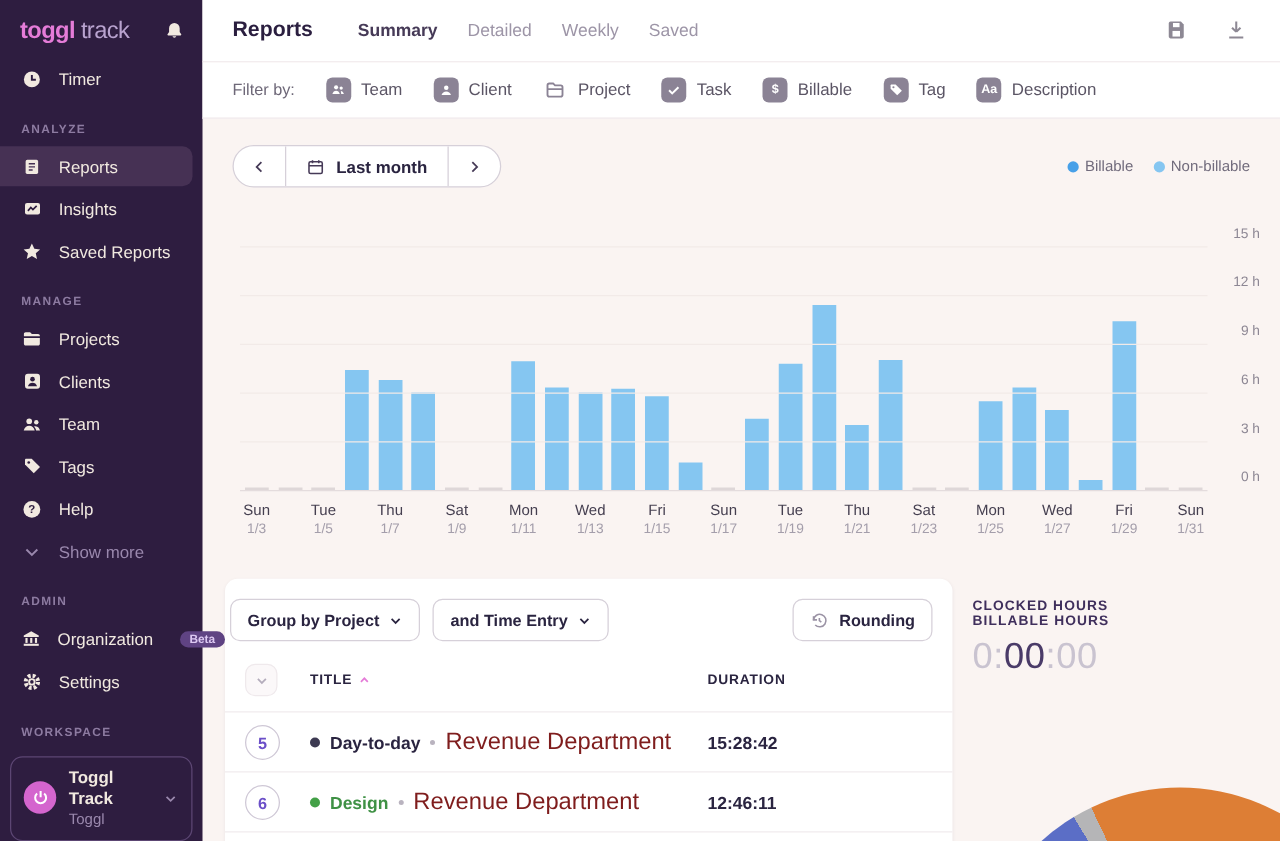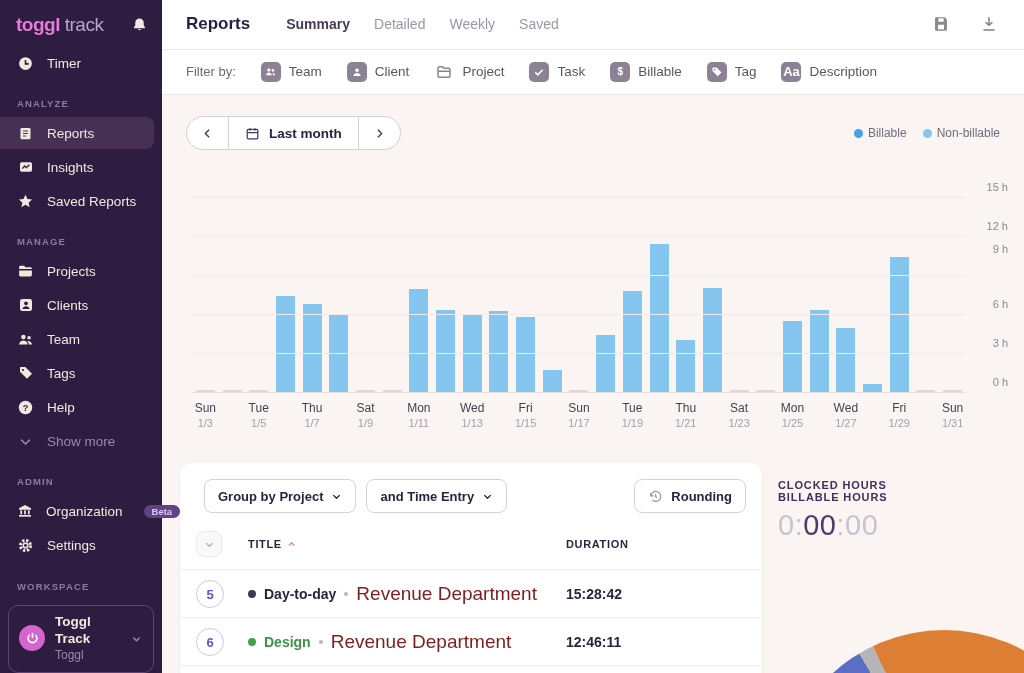--- a/index.html
+++ b/index.html
@@ -67,21 +67,21 @@
   .xlabels { display:flex; margin-top:9px;align-items:center; }
   .xslot { flex:1; text-align:center; }
   .xday { font-size:12px; color:#453F50; }
   .xdate { font-size:11px; color:#A49EAB; margin-top:2px; }
   .yaxis { width:52px; min-width:52px; position:relative; }
   .ytick { position:absolute; right:10px; font-size:11px; color:#8D8794; }
 
   
   .bottom { display:flex; align-items:stretch; margin:34px 0 0 18px; height:210px; }
   .card { width:582px; min-width:582px; background:#fff; border-radius:10px 10px 0 0; box-shadow:0 1px 3px rgba(60,40,80,.08); }
-  .card-ctl { display:flex; padding:16px 16px 12px 24px; gap:10px; }
+  .card-ctl { display:flex; padding:16px 16px 12px 4px; gap:10px; }
   .pill-btn { display:flex; align-items:center; gap:8px; border:1px solid #D6D0D9; border-radius:8px; height:34px; padding:0 13px; font-size:13px; font-weight:bold; color:#2A2440; background:#fff; cursor:pointer; }
   .pill-btn.rnd { margin-left:auto; }
   .thead { display:grid; grid-template-columns:52px 1fr 180px; align-items:center; padding:6px 16px 12px 16px; border-bottom:1px solid #F1EBEE; }
   .expander { width:26px; height:26px; border:1px solid #EFE9EC; background:#FBF8F9; border-radius:8px; display:flex; align-items:center; justify-content:center; cursor:pointer; }
   .th { font-size:11px; font-weight:bold; letter-spacing:.06em; color:#2A2440; display:flex; align-items:center; gap:4px; }
   .trow { display:grid; grid-template-columns:52px 1fr 180px; align-items:center; padding:10px 16px; border-bottom:1px solid #F1EBEE; height:48px; cursor:pointer; }
   .num-circ { width:28px; height:28px; border:1px solid #CFC8D6; border-radius:50%; display:flex; align-items:center; justify-content:center; font-size:13px; font-weight:bold; color:#6B4FC8; background:#fff; }
   .titlecell { display:flex; align-items:center; gap:8px; min-width:0; }
   .pdot { width:8px; height:8px; border-radius:50%; }
   .ptitle { font-size:14px; font-weight:bold; color:#2A2440; }
@@ -325,21 +325,21 @@
     <span class="chip">
       <span class="badge">
           <svg width="12" height="12" viewBox="0 0 24 24">
             <path d="M3 4.5C3 3.7 3.7 3 4.5 3H11l10 10-7.5 7.5L3 10z" fill="#fff"></path>
             <circle cx="7.5" cy="7.5" r="1.7" fill="#8B8395"></circle>
           </svg>
         </span>
       <span>Tag</span>
     </span>
     <span class="chip">
-      <span class="badge" style="font-size:13px;">Aa</span>
+      <span class="badge" style="font-size:10px;">Aa</span>
       <span>Description</span>
     </span>
   </div>
 
   <div class="content">
 
     <div class="ctl-row">
       <div class="datenav">
         <span class="dn-btn">
           <svg width="13" height="13" viewBox="0 0 24 24" fill="none" stroke="#463A57" stroke-width="2.6">
@@ -544,21 +544,21 @@
             <div class="xslot">
               <div class="xday">Sun</div>
               <div class="xdate">1/31</div>
             </div>
           </div>
       </div>
       <div class="yaxis">
           <div class="ytick" style="top: 179px; margin-left: 20px;">0 h</div>
           <div class="ytick" style="top: 140px;">3 h</div>
           <div class="ytick" style="top: 101px;">6 h</div>
-          <div class="ytick" style="top: 46px;">9 h</div>
+          <div class="ytick" style="top: 62px;">9 h</div>
           <div class="ytick" style="top: 23px;">12 h</div>
           <div class="ytick" style="top: -16px;">15 h</div>
         </div>
     </div>
 
     <div class="bottom">
       <div class="card">
         <div class="card-ctl">
           <button class="pill-btn">
             <span>Group by Project</span>

